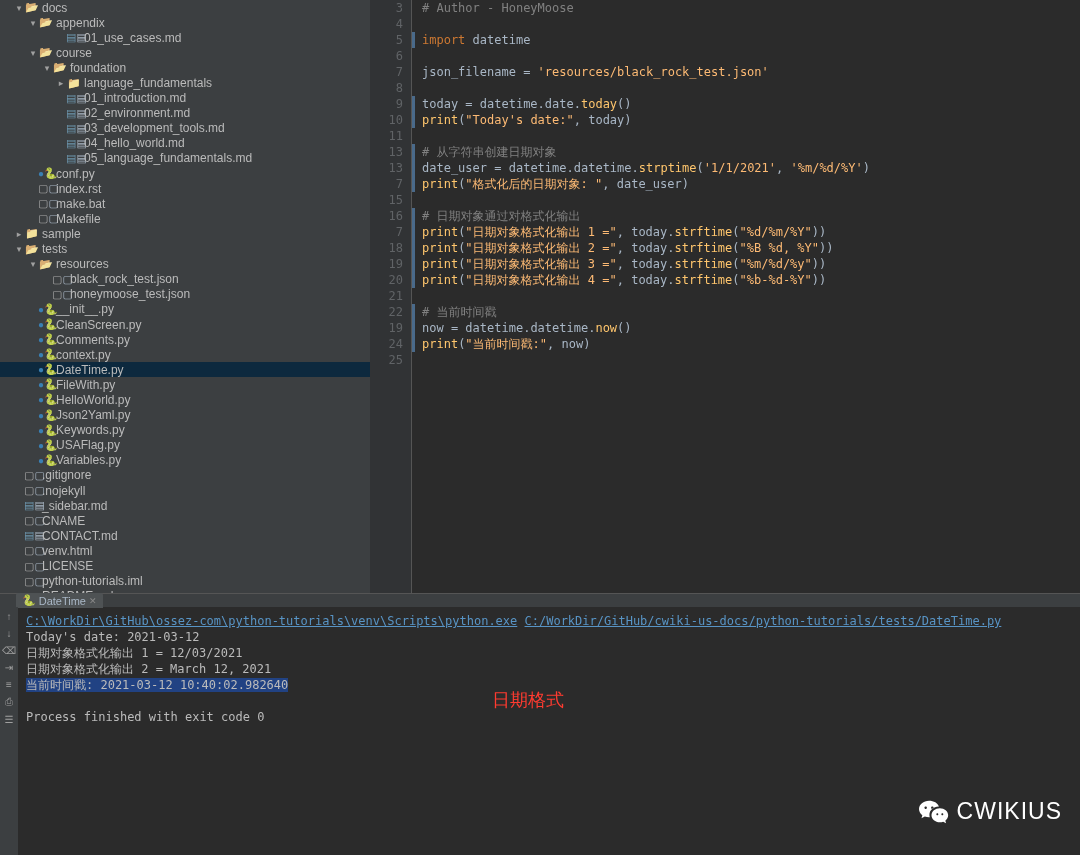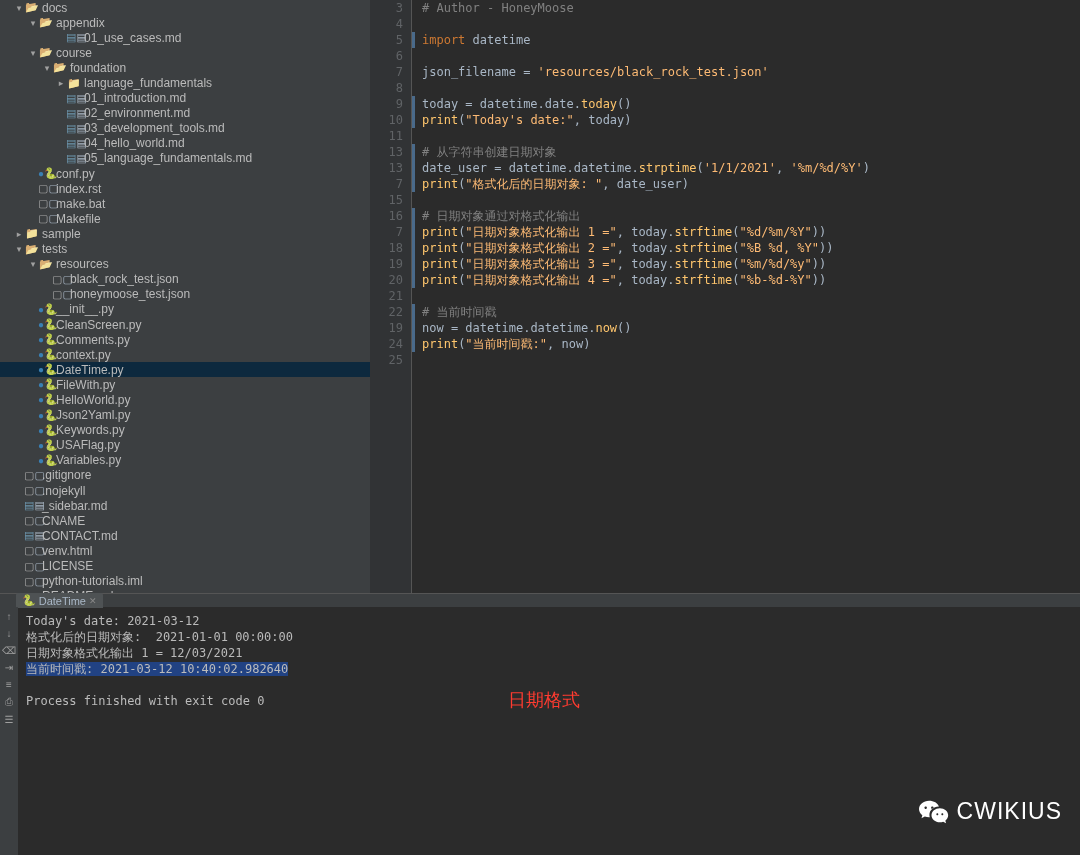--- a/index.html
+++ b/index.html
@@ -35,21 +35,21 @@
 .tab-bar { height:13px; background:#3c3f41; display:flex; align-items:center; padding-left:16px; font-size:11px; }
 .tab { display:flex; align-items:center; gap:3px; background:#4e5254; padding:1px 6px; border-radius:2px 2px 0 0; }
 .tab-close { color:#888; font-size:9px; cursor:pointer; }
 .console-body { display:flex; flex:1; }
 .tool-col { width:18px; background:#3c3f41; display:flex; flex-direction:column; align-items:center; gap:6px; padding-top:4px; }
 .tool-col span { color:#a0a0a0; font-size:10px; cursor:pointer; }
 .console-text { flex:1; padding:6px 8px; font-family:Consolas,monospace; font-size:12px; line-height:16px; color:#bbbbbb; position:relative; }
 .console-line { white-space:pre; }
 .link { color:#5894c5; text-decoration:underline; }
 .hl-line { background:#214283; display:inline; }
-.annot { position:absolute; left:490px; top:85px; color:#ff3b30; font-size:18px; font-weight:500; pointer-events:none; }
+.annot { position:absolute; left:474px; top:85px; color:#ff3b30; font-size:18px; font-weight:500; pointer-events:none; }
 .brand { position:absolute; right:18px; bottom:30px; display:flex; align-items:center; gap:8px; color:#fff; font-size:23px; letter-spacing:1px; font-weight:500; }
 .brand .wechat { width:30px; height:26px; position:relative; }
 .brand .wechat svg { fill:#fff; }
 </style>
 </head>
 <body>
 
 <div class="main-split">
   <div class="sidebar" id="tree">
       <div class="tree-row" style="padding-left: 14px;">
@@ -295,24 +295,25 @@
     <div class="tool-col" id="toolcol">
         <span>↑</span>
         <span>↓</span>
         <span>⌫</span>
         <span>⇥</span>
         <span>≡</span>
         <span>⎙</span>
         <span>☰</span>
       </div>
     <div class="console-text">
+      <div class="console-line"><span class="link">C:\WorkDir\GitHub\ossez-com\python-tutorials\venv\Scripts\python.exe</span> <span class="link">C:/WorkDir/GitHub/cwiki-us-docs/python-tutorials/tests/DateTime.py</span></div>
       <div id="console-lines">
           <div class="console-line">Today's date: 2021-03-12</div>
-          <div class="console-line">格式化后的日期对象:  2021-01-01 00:00:00</div>
           <div class="console-line">日期对象格式化输出 1 = 12/03/2021</div>
+          <div class="console-line">日期对象格式化输出 2 = March 12, 2021</div>
         </div>
       <div class="console-line"><span class="hl-line">当前时间戳: 2021-03-12 10:40:02.982640</span></div>
       <div class="console-line">&nbsp;</div>
       <div class="console-line">Process finished with exit code 0</div>
       <div class="annot">日期格式</div>
     </div>
   </div>
 </div>
 
 <div class="brand">

